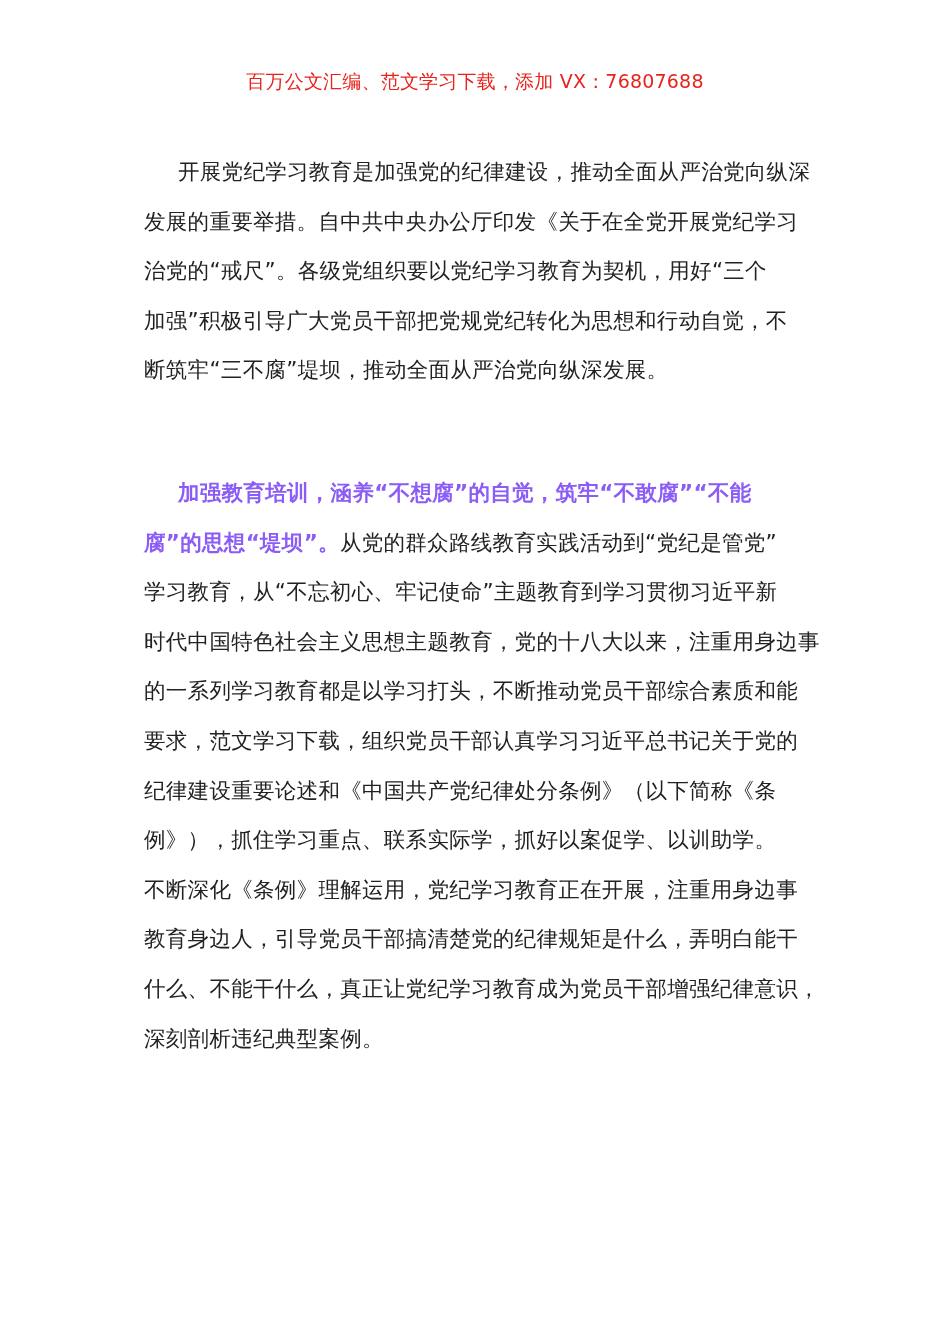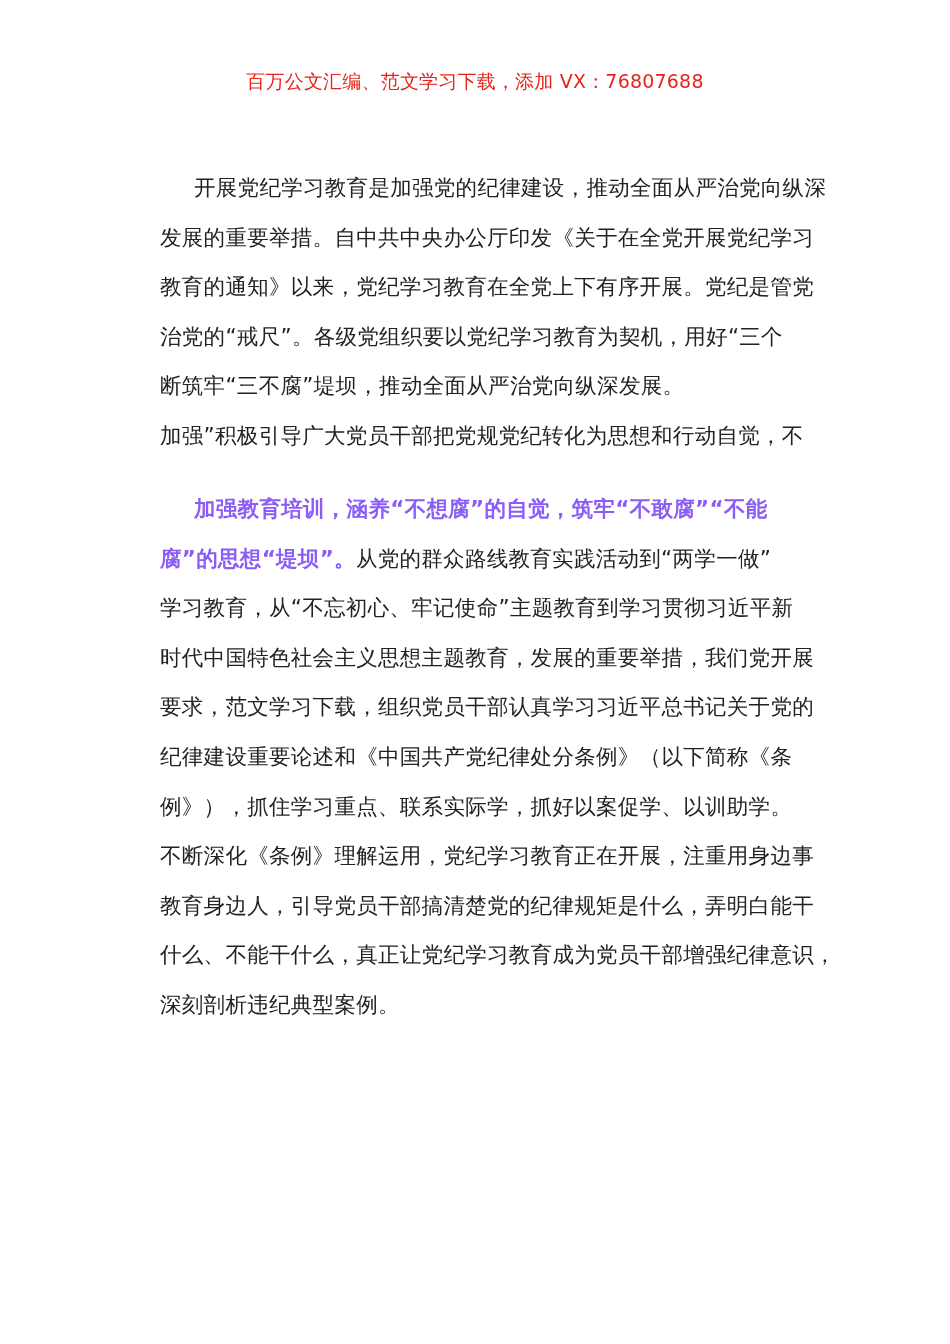--- a/index.html
+++ b/index.html
@@ -35,21 +35,21 @@
       letter-spacing: 0.2px;
     }
     .body-text {
       position: absolute;
       left: 144px;
       width: 672px;
       color: #222222;
       font-size: 21.5px;
     }
     .para {
-      margin: 16px;
+      margin: 0;
       padding: 0;
     }
     .line {
       display: block;
       height: 49.6px;
       line-height: 49.6px;
       white-space: nowrap;
       letter-spacing: 0.3px;
     }
     .indent {
@@ -66,33 +66,33 @@
 <body>
 
 <div class="page">
 
   <div class="header">百万公文汇编、范文学习下载，添加 VX：76807688</div>
 
   <div class="body-text p1">
     <p class="para">
       <span class="line indent">开展党纪学习教育是加强党的纪律建设，推动全面从严治党向纵深</span>
       <span class="line">发展的重要举措。自中共中央办公厅印发《关于在全党开展党纪学习</span>
-      <span class="line">教育的通知》以来，党纪学习教育在全党上下有序开展。党纪是管党</span>
       <span class="line">治党的“戒尺”。各级党组织要以党纪学习教育为契机，用好“三个</span>
+      <span class="line">加强”积极引导广大党员干部把党规党纪转化为思想和行动自觉，不</span>
       <span class="line">断筑牢“三不腐”堤坝，推动全面从严治党向纵深发展。</span>
-      <span class="line">加强”积极引导广大党员干部把党规党纪转化为思想和行动自觉，不</span>
     </p>
   </div>
 
   <div class="body-text p2">
     <p class="para">
       <span class="line indent bold">加强教育培训，涵养“不想腐”的自觉，筑牢“不敢腐”“不能</span>
-      <span class="line"><span class="bold">腐”的思想“堤坝”。</span><span>从党的群众路线教育实践活动到“两学一做”</span></span>
+      <span class="line"><span class="bold">腐”的思想“堤坝”。</span><span>从党的群众路线教育实践活动到“党纪是管党”</span></span>
       <span class="line">学习教育，从“不忘初心、牢记使命”主题教育到学习贯彻习近平新</span>
-      <span class="line">时代中国特色社会主义思想主题教育，发展的重要举措，我们党开展</span>
+      <span class="line">时代中国特色社会主义思想主题教育，党的十八大以来，注重用身边事</span>
+      <span class="line">的一系列学习教育都是以学习打头，不断推动党员干部综合素质和能</span>
       <span class="line">要求，范文学习下载，组织党员干部认真学习习近平总书记关于党的</span>
       <span class="line">纪律建设重要论述和《中国共产党纪律处分条例》（以下简称《条</span>
       <span class="line">例》），抓住学习重点、联系实际学，抓好以案促学、以训助学。</span>
       <span class="line">不断深化《条例》理解运用，党纪学习教育正在开展，注重用身边事</span>
       <span class="line">教育身边人，引导党员干部搞清楚党的纪律规矩是什么，弄明白能干</span>
       <span class="line">什么、不能干什么，真正让党纪学习教育成为党员干部增强纪律意识，</span>
       <span class="line">深刻剖析违纪典型案例。</span>
     </p>
   </div>
 

